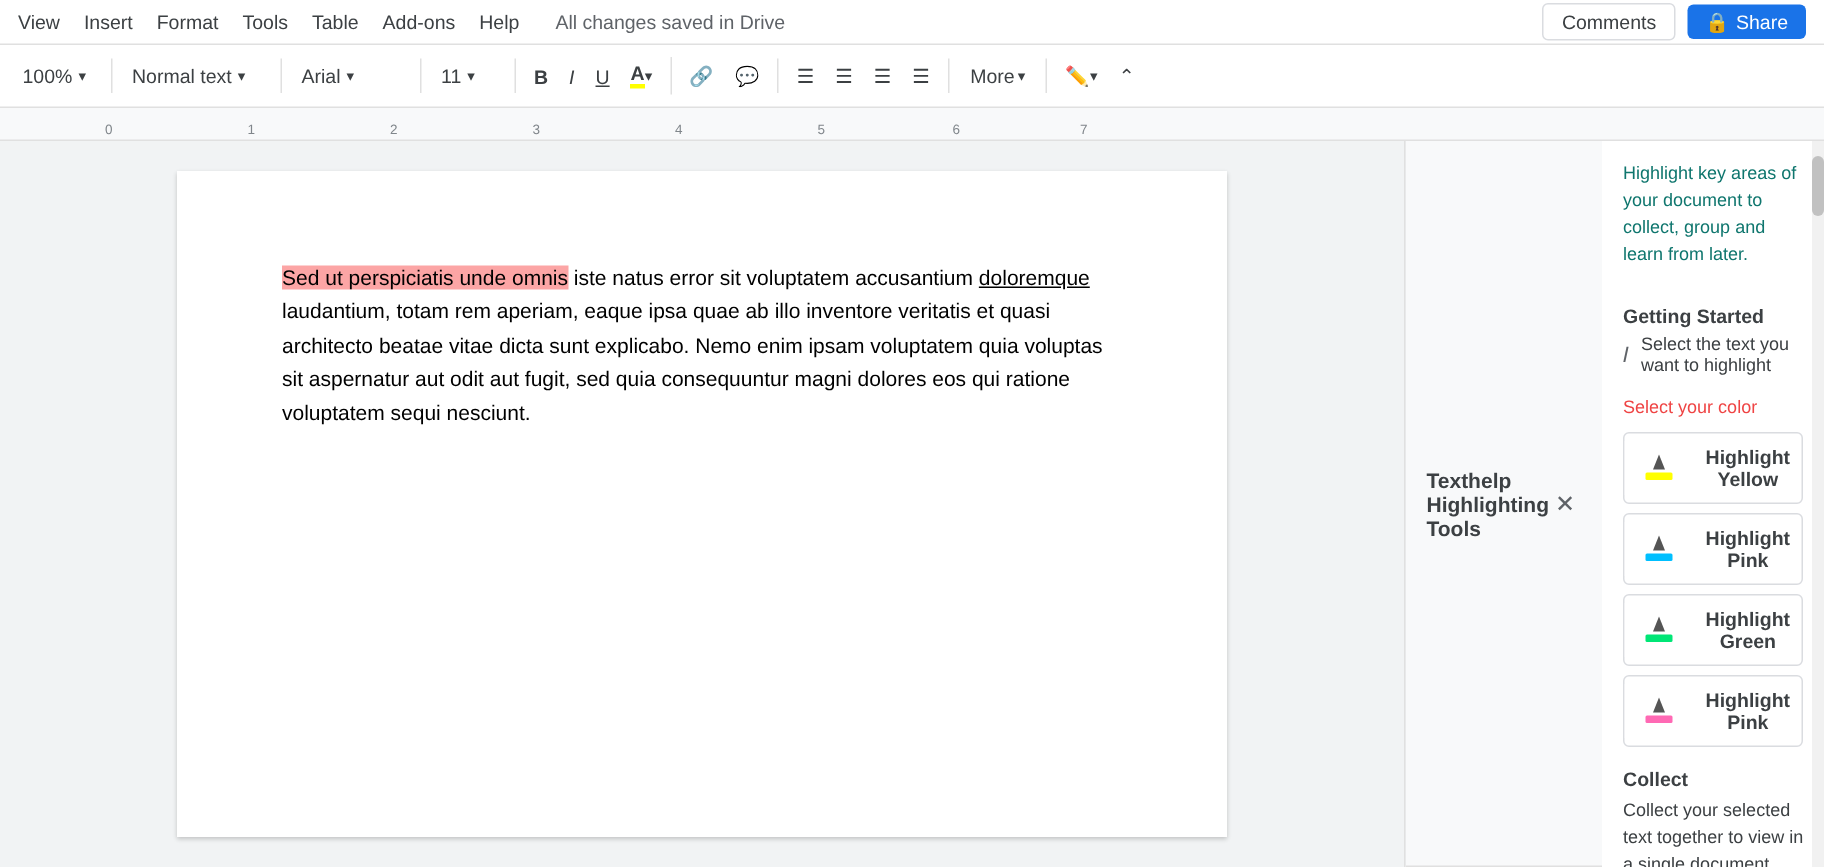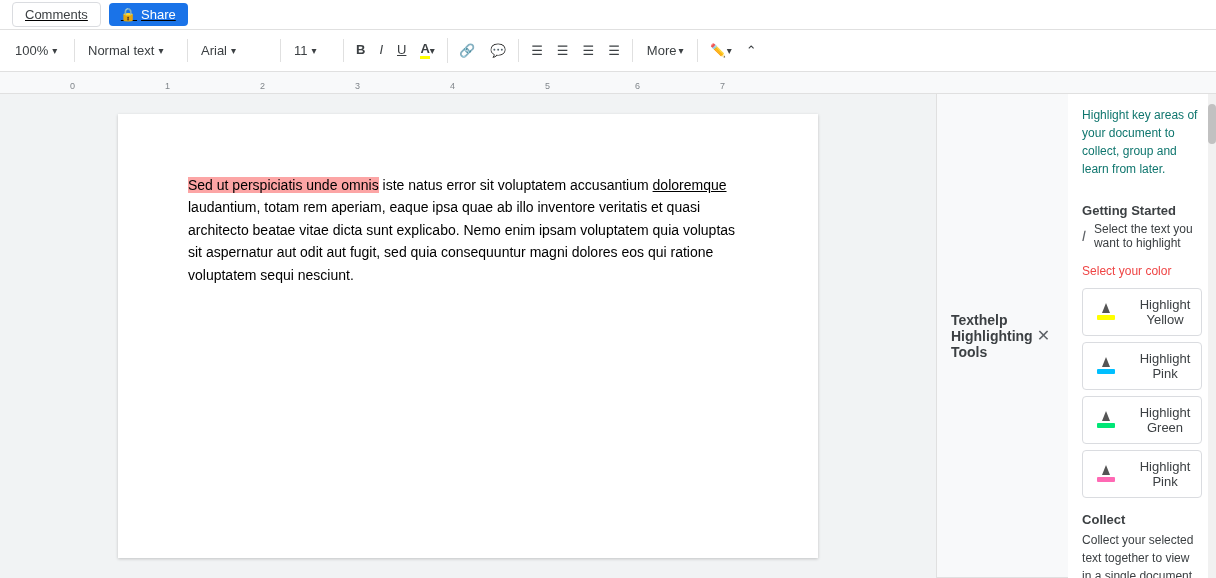--- a/index.html
+++ b/index.html
@@ -11,21 +11,21 @@
       align-items: center;
       justify-content: space-between;
       background: #fff;
       padding: 4px 12px;
       border-bottom: 1px solid #e0e0e0;
       height: 30px;
     }
     .top-bar-left { display: flex; gap: 16px; align-items: center; }
     .menu-item { color: #3c4043; cursor: pointer; font-size: 13px; }
     .saved-text { color: #5f6368; font-size: 13px; margin-left: 8px; }
-    .top-bar-right { display: flex; gap: 8px; align-items: center; text-decoration: underline; }
+    .top-bar-right { display: flex; gap: 8px; align-items: center; }
 
     .comments-btn {
       background: #fff;
       border: 1px solid #dadce0;
       border-radius: 4px;
       padding: 4px 12px;
       font-size: 13px;
       cursor: pointer;
       color: #3c4043;
     }
@@ -47,21 +47,21 @@
       display: flex;
       align-items: center;
       background: #fff;
       padding: 4px 8px;
       border-bottom: 1px solid #e0e0e0;
       gap: 4px;
       height: 42px;
     }
     .toolbar-group {
       display: flex;
-      align-items: flex-start;
+      align-items: flex-end;
       gap: 2px;
       border-right: 1px solid #e0e0e0;
       padding-right: 6px;
       margin-right: 2px;
     }
     .toolbar-group:last-child { border-right: none; }
     .tb-btn {
       background: none;
       border: none;
       cursor: pointer;
@@ -216,20 +216,21 @@
       display: flex;
       align-items: center;
       width: 100%;
       border: 1px solid #dadce0;
       background: #fff;
       border-radius: 4px;
       margin-bottom: 6px;
       cursor: pointer;
       padding: 0;
       overflow: hidden;
+      font-weight: bold;
     }
     .highlight-icon-box {
       width: 46px;
       height: 36px;
       display: flex;
       align-items: center;
       justify-content: center;
       font-size: 16px;
       background: #fff;
     }
@@ -322,20 +323,30 @@
       color: #3c4043;
       display: flex;
       align-items: center;
       gap: 2px;
     }
   </style>
 </head>
 <body>
 
 <div class="top-bar">
+  <div class="top-bar-left">
+    <span class="menu-item">View</span>
+    <span class="menu-item">Insert</span>
+    <span class="menu-item">Format</span>
+    <span class="menu-item">Tools</span>
+    <span class="menu-item">Table</span>
+    <span class="menu-item">Add-ons</span>
+    <span class="menu-item">Help</span>
+    <span class="saved-text">All changes saved in Drive</span>
+  </div>
   <div class="top-bar-right">
     <button class="comments-btn">Comments</button>
     <button class="share-btn">
       <span>🔒</span>
       <span>Share</span>
     </button>
   </div>
 </div>
 
 <div class="toolbar">

